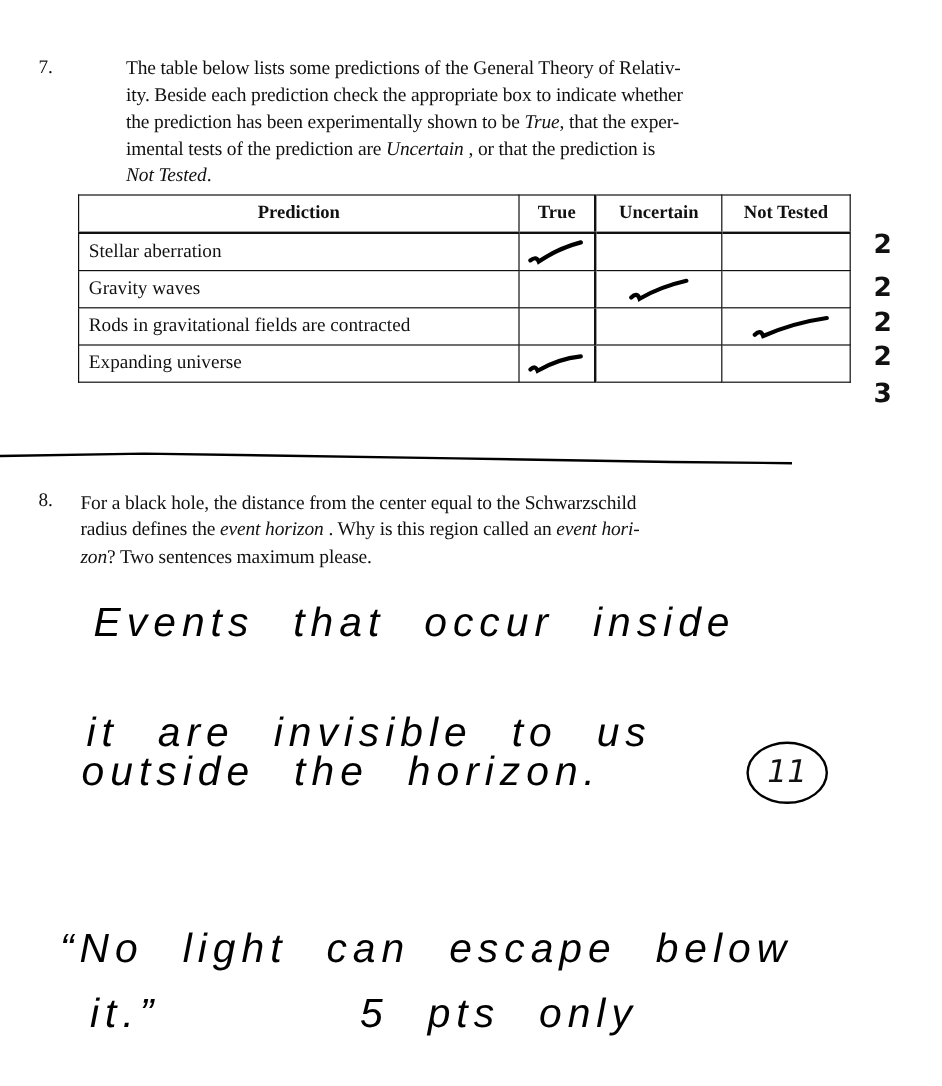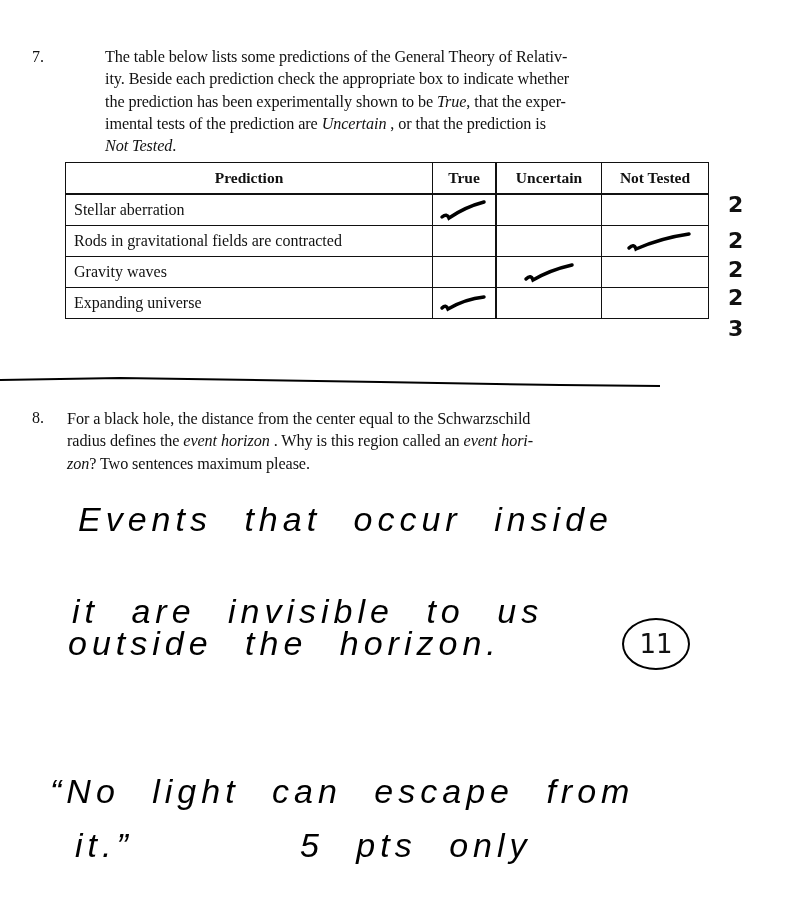--- a/index.html
+++ b/index.html
@@ -13,21 +13,21 @@
     table.pred td.label { padding-left:8px; text-align:left; }
     table.pred .c-pred { width:366px; }
     table.pred .c-true { width:62px; }
     table.pred .c-unc { width:104px; border-left:2.5px solid #111; }
     table.pred .c-nt { width:106px; }
     td.cell { position:relative; }
     .check { position:absolute; left:50%; top:50%; transform:translate(-50%,-50%); }
     .score { position:absolute; left:728px; font-family:"DejaVu Sans",sans-serif; font-weight:bold; font-size:22px; }
     .divider { position:absolute; left:0; top:370px; width:660px; height:20px; }
     .hand { position:absolute; font-family:Liberation Sans, sans-serif; font-style:italic; font-size:34px; letter-spacing:5px; word-spacing:18px; color:#000; }
-    .circle-score { position:absolute; left:622px; top:618px; width:64px; height:48px; border:2.5px solid #000; border-radius:50%; font-family:"DejaVu Sans",sans-serif; font-size:26px; display:flex; align-items:center; justify-content:center; }
+    .circle-score { position:absolute; left:622px; top:618px; width:64px; height:48px; border:2.5px solid #000; border-radius:50%; font-family:"DejaVu Sans",sans-serif; font-size:26px; display:flex; align-items:center; justify-content:center; font-style:italic; }
   </style>
 </head>
 <body>
 
 <div class="q-num" style="left:32px;top:48px;">7.</div>
 <div class="q-text" style="left:65px;top:46px;width:640px;margin-left:40px;">
   <div>The table below lists some predictions of the General Theory of Relativ-</div>
   <div>ity.  Beside each prediction check the appropriate box to indicate whether</div>
   <div><span>the prediction has been experimentally shown to be </span><i>True</i><span>, that the exper-</span></div>
   <div><span>imental tests of the prediction are </span><i>Uncertain</i><span> , or that the prediction is</span></div>
@@ -48,38 +48,38 @@
       <td class="label">Stellar aberration</td>
       <td class="cell">
         <svg class="check" width="50" height="22" viewBox="0 0 50 22">
             <path d="M3 18 Q8 14 10 19 Q26 8 45 3" fill="none" stroke="#000" stroke-width="3.5" stroke-linecap="round"></path>
           </svg>
       </td>
       <td class="cell c-unc"></td>
       <td class="cell"></td>
     </tr>
     <tr>
+      <td class="label">Gravity waves</td>
+      <td class="cell"></td>
+      <td class="cell c-unc">
+        <svg class="check" width="54" height="22" viewBox="0 0 54 22">
+            <path d="M4 18 Q9 13 11 19 Q28 9 50 4" fill="none" stroke="#000" stroke-width="3.5" stroke-linecap="round"></path>
+          </svg>
+      </td>
+      <td class="cell"></td>
+    </tr>
+    <tr>
       <td class="label">Rods in gravitational fields are contracted</td>
       <td class="cell"></td>
       <td class="cell c-unc"></td>
       <td class="cell">
         <svg class="check" width="70" height="22" viewBox="0 0 70 22" style="left:55%;">
             <path d="M4 18 Q9 13 11 19 Q36 8 64 4" fill="none" stroke="#000" stroke-width="3.5" stroke-linecap="round"></path>
           </svg>
       </td>
-    </tr>
-    <tr>
-      <td class="label">Gravity waves</td>
-      <td class="cell"></td>
-      <td class="cell c-unc">
-        <svg class="check" width="54" height="22" viewBox="0 0 54 22">
-            <path d="M4 18 Q9 13 11 19 Q28 9 50 4" fill="none" stroke="#000" stroke-width="3.5" stroke-linecap="round"></path>
-          </svg>
-      </td>
-      <td class="cell"></td>
     </tr>
     <tr>
       <td class="label">Expanding universe</td>
       <td class="cell">
         <svg class="check" width="50" height="22" viewBox="0 0 50 22">
             <path d="M3 16 Q7 12 9 17 Q26 7 45 5" fill="none" stroke="#000" stroke-width="3.5" stroke-linecap="round"></path>
           </svg>
       </td>
       <td class="cell c-unc"></td>
       <td class="cell"></td>
@@ -102,15 +102,15 @@
   <div>For a black hole, the distance from the center equal to the Schwarzschild</div>
   <div><span>radius defines the </span><i>event horizon</i><span> .  Why is this region called an </span><i>event hori-</i></div>
   <div><i>zon</i><span>?  Two sentences maximum please.</span></div>
 </div>
 
 <div class="hand" style="left:78px;top:500px;">Events that occur inside</div>
 <div class="hand" style="left:72px;top:592px;">it are invisible to us</div>
 <div class="hand" style="left:68px;top:624px;">outside the horizon.</div>
 <div class="circle-score">11</div>
 
-<div class="hand" style="left:50px;top:772px;">“No light can escape from</div>
+<div class="hand" style="left:50px;top:772px;">“No light can escape below</div>
 <div class="hand" style="left:75px;top:826px;">it.”</div>
 <div class="hand" style="left:300px;top:826px;">5 pts only</div>
 
 </body></html>

